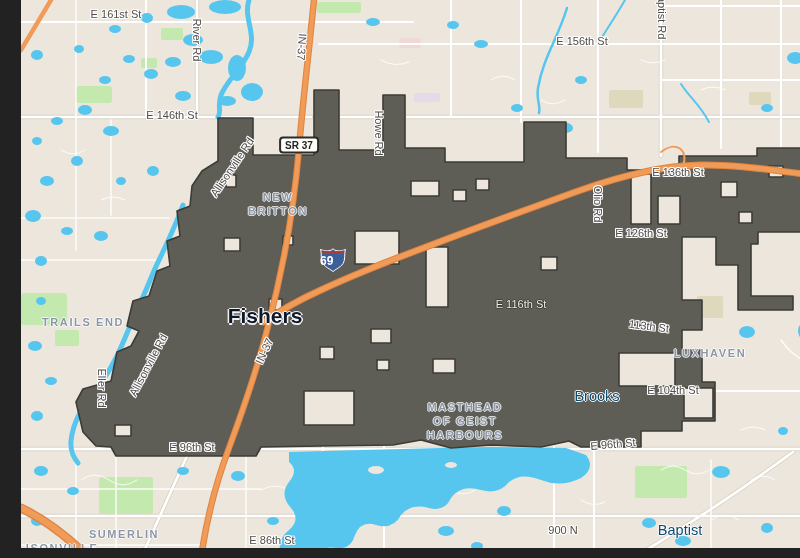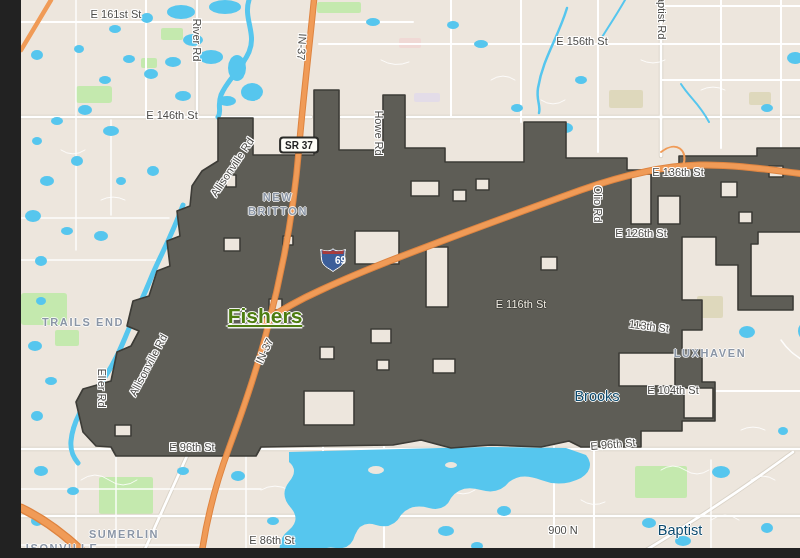--- a/index.html
+++ b/index.html
@@ -30,30 +30,30 @@
   
   .lbl{position:absolute;white-space:nowrap;transform:translate(-50%,-50%);pointer-events:none;}
   .street{font-size:11px;color:var(--label);font-weight:400;
     text-shadow:1px 0 0 rgba(255,255,255,.95),-1px 0 0 rgba(255,255,255,.95),0 1px 0 rgba(255,255,255,.95),
     0 -1px 0 rgba(255,255,255,.95),1px 1px 0 rgba(255,255,255,.9),-1px -1px 0 rgba(255,255,255,.9),
     1px -1px 0 rgba(255,255,255,.9),-1px 1px 0 rgba(255,255,255,.9);}
   .street-light{font-size:11px;color:#EFEBE2;
     text-shadow:1px 0 0 rgba(55,55,50,.8),-1px 0 0 rgba(55,55,50,.8),0 1px 0 rgba(55,55,50,.8),0 -1px 0 rgba(55,55,50,.8);}
   .hoodlbl{font-size:11px;font-weight:bold;color:var(--hood);letter-spacing:1.6px;text-align:center;line-height:14px;
     text-shadow:1px 0 0 rgba(255,255,255,.75),-1px 0 0 rgba(255,255,255,.75),0 1px 0 rgba(255,255,255,.75),0 -1px 0 rgba(255,255,255,.75);}
-  .city{font-size:21px;font-weight:bold;color:#4d7c0f;
-    text-shadow:1.5px 0 0 rgba(255,255,255,.9),-1.5px 0 0 rgba(255,255,255,.9),0 1.5px 0 rgba(255,255,255,.9),0 -1.5px 0 rgba(255,255,255,.9);text-decoration:underline;}
+  .city{font-size:21px;font-weight:bold;color:#0f172a;
+    text-shadow:1.5px 0 0 rgba(255,255,255,.9),-1.5px 0 0 rgba(255,255,255,.9),0 1.5px 0 rgba(255,255,255,.9),0 -1.5px 0 rgba(255,255,255,.9);}
   .town{font-size:14.5px;color:#0c4a6e;
     text-shadow:1px 0 0 rgba(255,255,255,.9),-1px 0 0 rgba(255,255,255,.9),0 1px 0 rgba(255,255,255,.9),0 -1px 0 rgba(255,255,255,.9);}
   
   .shield-sr{position:absolute;transform:translate(-50%,-50%);background:#FFFEF8;border:2px solid #2B2B28;
     border-radius:4px;padding:0 4px;font-size:10px;font-weight:bold;color:#222;line-height:13px;}
   .shield-i{position:absolute;width:26px;height:24px;transform:translate(-50%,-50%);}
-  .shield-i .num{position:absolute;left:0;top:7px;width:100%;text-align:right;color:#fff;
-    font-size:10px;font-weight:bold;line-height:12px;}
+  .shield-i .num{position:absolute;left:0;top:7px;width:100%;text-align:left;color:#fff;
+    font-size:12px;font-weight:bold;line-height:12px;}
 </style>
 </head>
 <body>
 
 <div class="stage">
 
 <svg width="800" height="558" viewBox="0 0 800 558">
 
   <rect x="0" y="0" width="800" height="558" fill="var(--land)"></rect>
 
@@ -279,20 +279,25 @@
 
 <span class="lbl city" style="left:244px;top:316px">Fishers</span>
 <span class="lbl town" style="left:576px;top:396px">Brooks</span>
 <span class="lbl town" style="left:659px;top:530px">Baptist</span>
 
 <div class="lbl hoodlbl" style="left:257px;top:204px">
   <div>NEW</div>
   <div>BRITTON</div>
 </div>
 <span class="lbl hoodlbl" style="left:62px;top:322px">TRAILS END</span>
+<div class="lbl hoodlbl" style="left:444px;top:421px">
+  <div>MASTHEAD</div>
+  <div>OF GEIST</div>
+  <div>HARBOURS</div>
+</div>
 <span class="lbl hoodlbl" style="left:689px;top:353px">LUXHAVEN</span>
 <span class="lbl hoodlbl" style="left:103px;top:534px">SUMERLIN</span>
 <span class="lbl hoodlbl" style="left:28px;top:548px">ALLISONVILLE</span>
 
 <span class="shield-sr" style="left:278px;top:145px">SR 37</span>
 <div class="shield-i" style="left:312px;top:260px">
   <svg width="26" height="24" viewBox="0 0 26 24">
     <path d="M13,23.5 C8,19.5 2.5,18.5 1.5,11 C1,7 1.5,4.5 0.5,1.5 C4,2.8 6.5,3.2 9,2.8 C10.8,2.5 12,1.8 13,0.8 C14,1.8 15.2,2.5 17,2.8 C19.5,3.2 22,2.8 25.5,1.5 C24.5,4.5 25,7 24.5,11 C23.5,18.5 18,19.5 13,23.5 Z" fill="#3C5E99" stroke="#FFFFFF" stroke-width="1"></path>
     <path d="M2.2,2.2 C6,3.6 10,3.9 13,2.2 C16,3.9 20,3.6 23.8,2.2 L23.4,6 L2.6,6 Z" fill="#A93C3C"></path>
   </svg>

